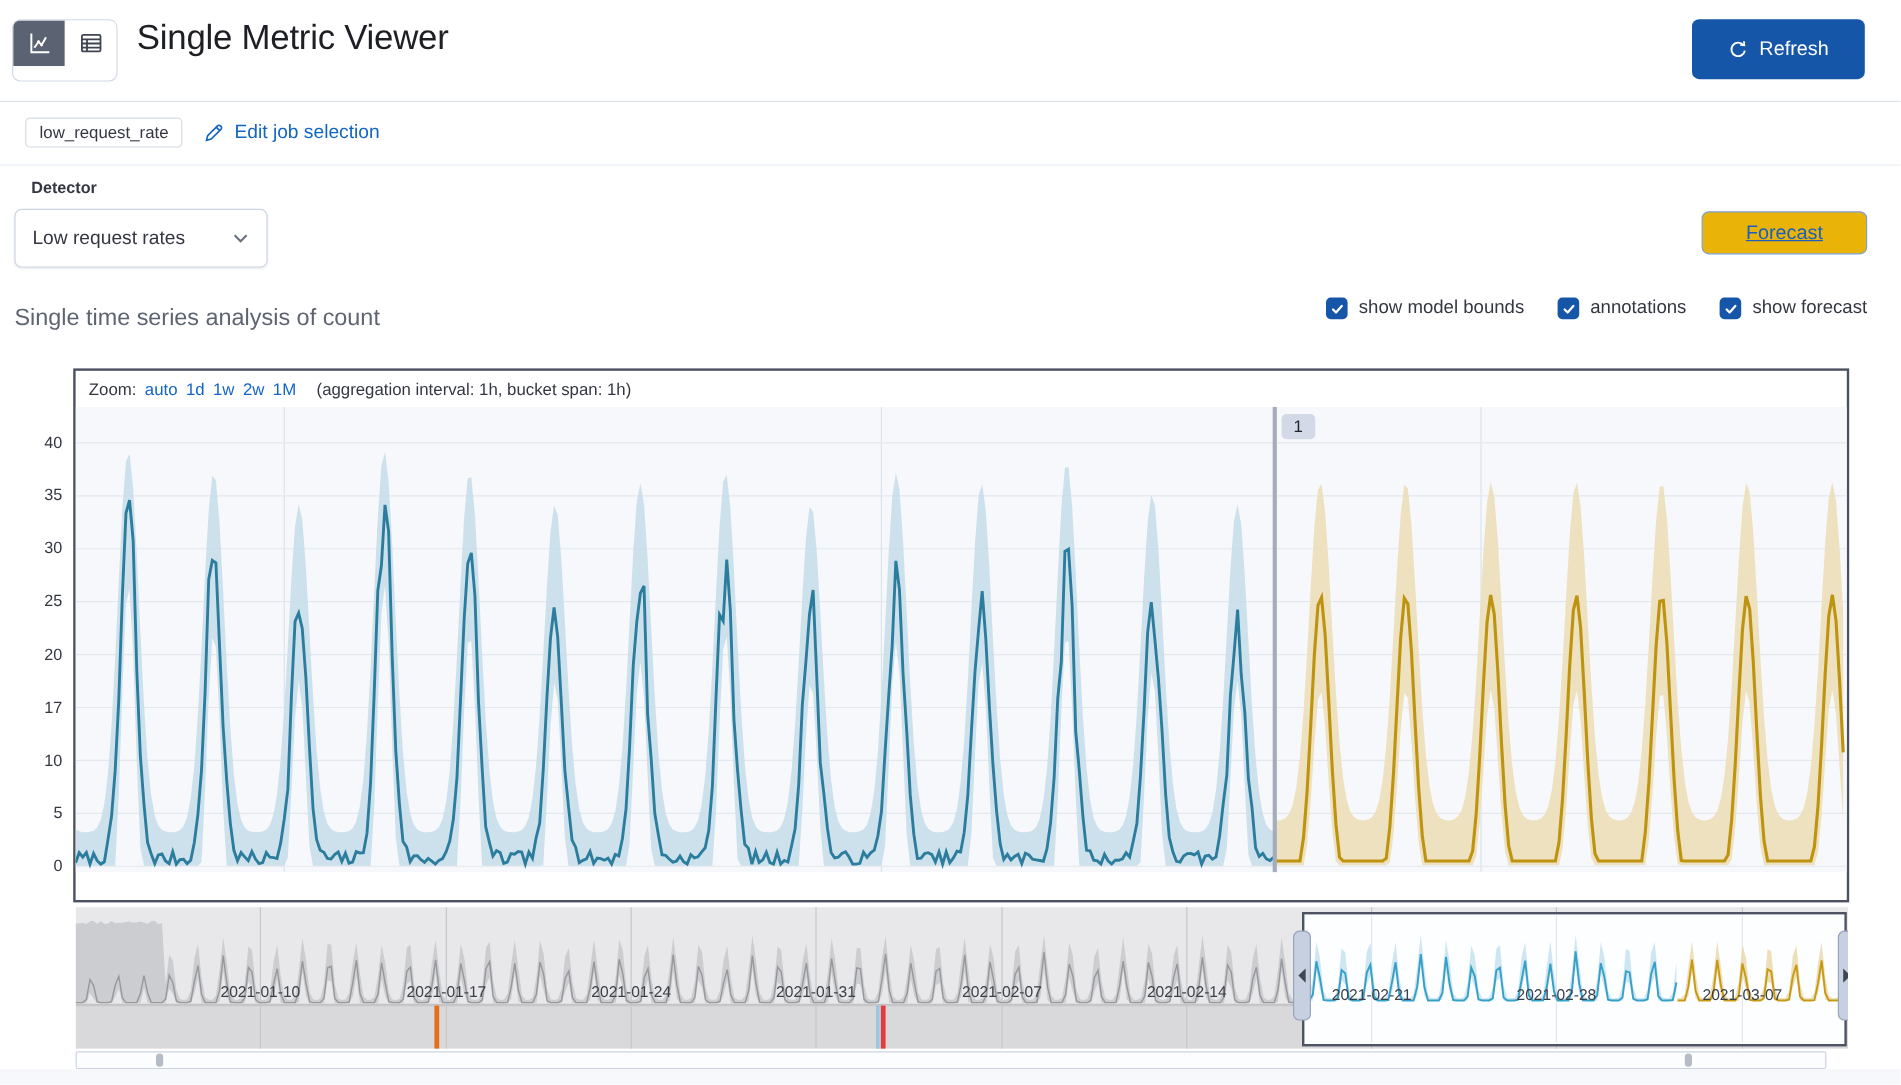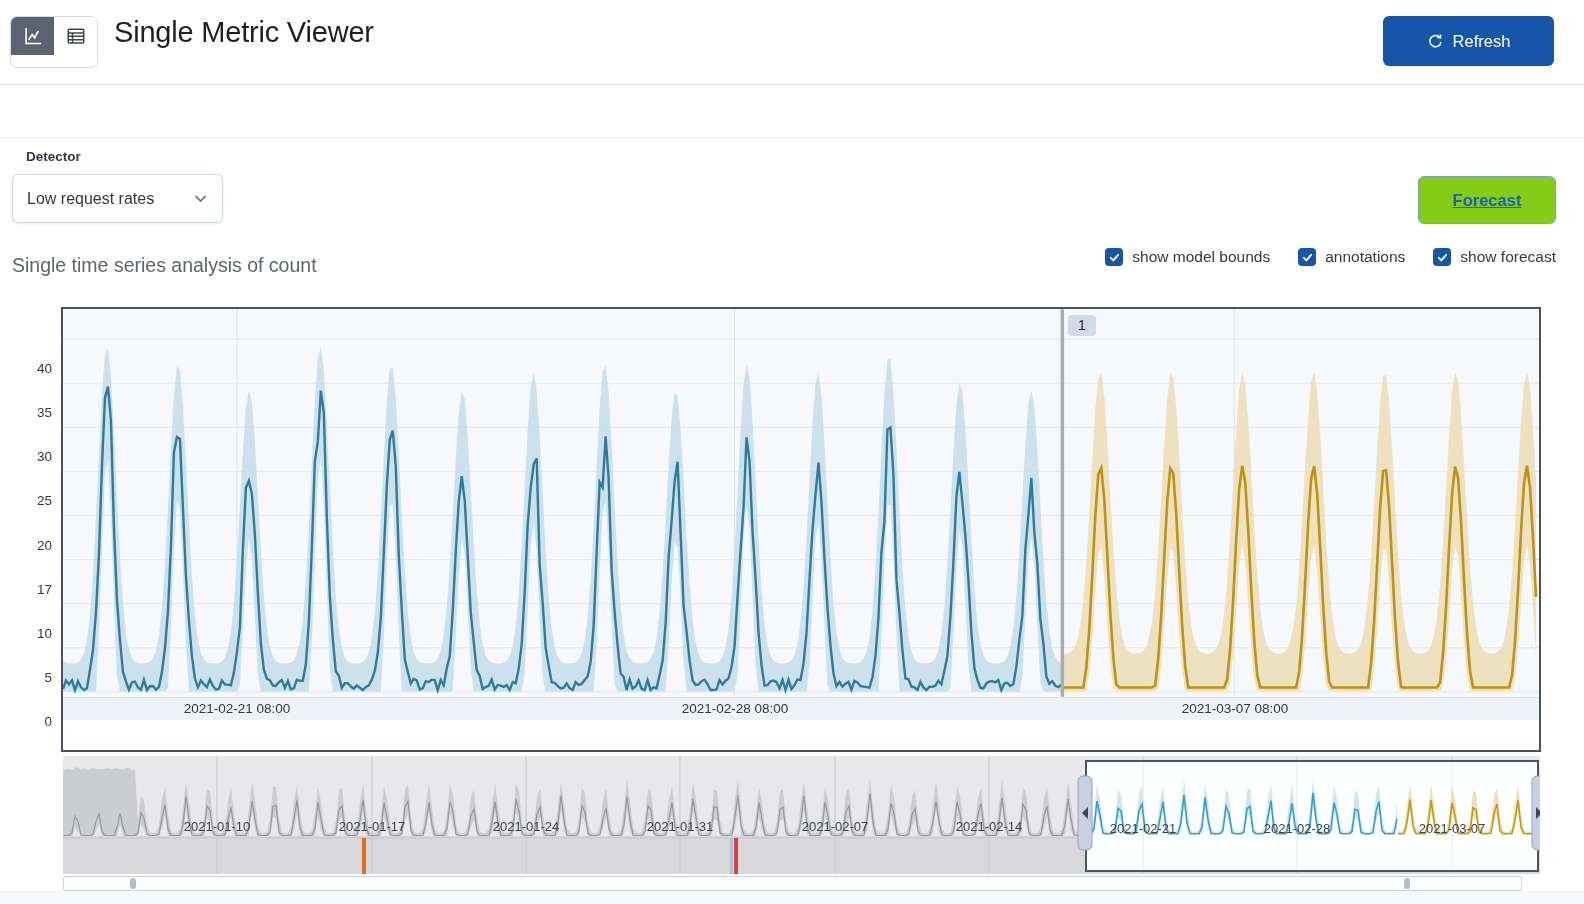--- a/index.html
+++ b/index.html
@@ -11,34 +11,34 @@
   .toggle-group { display:flex; border:1px solid #d3dae6; border-radius:7px; overflow:hidden; background:#fff; }
   .tg { width:43px; height:38px; border:none; background:#fff; display:flex; align-items:center; justify-content:center; cursor:pointer; }
   .tg.sel { background:#5b6271; }
   h1.title { font-size:29px; font-weight:500; color:#1d1f24; margin-left:16px; letter-spacing:-.2px; }
   .spacer { flex:1; }
   .timepicker { width:574px; height:50px; border:1px solid #d3dae6; border-radius:6px; background:#fff; display:flex; align-items:stretch; }
   .tp-icon { width:54px; display:flex; align-items:center; justify-content:center; gap:3px; border-right:1px solid #e3e8f2; cursor:pointer; }
   .tp-dates { flex:1; display:flex; align-items:center; justify-content:center; gap:14px; font-size:15.5px; color:#343741; }
   .tp-dates span { cursor:pointer; }
   .tp-arrow { color:#69707d; cursor:default; }
-  .refresh { margin-left:10px; width:171px; height:50px; border:none; border-radius:6px; background:#1656a8; color:#fff; font-size:16.5px; font-weight:500; font-family:inherit; display:flex; align-items:center; justify-content:center; gap:9px; cursor:pointer; }
+  .refresh { margin-left:10px; width:144px; height:50px; border:none; border-radius:6px; background:#1656a8; color:#fff; font-size:16.5px; font-weight:500; font-family:inherit; display:flex; align-items:center; justify-content:center; gap:9px; cursor:pointer; }
   .divider { position:absolute; left:0; right:0; height:1px; background:#dde3ec; }
   .d1 { top:84px; } .d2 { top:137px; background:#e8edf5; }
 
   
   .jobbar { position:absolute; top:98px; left:21px; display:flex; align-items:center; gap:18px; }
   .job-badge { display:inline-block; border:1px solid #d3dae6; border-radius:4px; background:#fff; padding:3px 11px 4px; font-size:14px; color:#343741; }
   .edit-link { display:flex; align-items:center; gap:8px; font-size:16px; color:#1365c4; text-decoration:none; cursor:pointer; }
 
   
   .det-label { position:absolute; top:149px; left:12px; font-size:13.5px; font-weight:bold; color:#343741;padding-left:14px; }
   .det-select { position:absolute; top:174px; left:12px; width:211px; height:49px; border:1px solid #cdd5e2; border-radius:6px; background:#fff; display:flex; align-items:center; padding:16px 14px; font-size:16px; color:#343741; cursor:pointer; box-shadow:0 1px 2px rgba(152,162,179,.2); }
   .det-select span { flex:1; }
-  .forecast-btn { position:absolute; top:176px; right:28px; width:138px; height:48px; border:1px solid #7da0d6; border-radius:6px; background:#84cc16; color:#1a5fc0; font-size:16.5px; font-weight:bold; font-family:inherit; text-decoration:underline; cursor:pointer; }
+  .forecast-btn { position:absolute; top:176px; right:28px; width:138px; height:36px; border:1px solid #7da0d6; border-radius:6px; background:#eab308; color:#1a5fc0; font-size:16.5px; font-weight:normal; font-family:inherit; text-decoration:underline; cursor:pointer; }
 
   .sec-title { position:absolute; top:254px; left:12px; font-size:19.5px; font-weight:400; color:#5f6570; }
 
   
   .toggles { position:absolute; top:248px; right:28px; display:flex; align-items:center; gap:28px;text-align:center; }
   .toggle-item { display:flex; align-items:center; gap:9px; cursor:pointer; }
   .cbx { width:18px; height:18px; border-radius:4px; background:#1656a8; display:flex; align-items:center; justify-content:center; }
   .toggle-item label { font-size:15.5px; color:#343741; cursor:pointer; }
 
   
@@ -88,20 +88,30 @@
       <svg width="17" height="17" viewBox="0 0 16 16" fill="none" stroke="#fff" stroke-width="1.5">
         <path d="M13.2 8.6A5.3 5.3 0 1 1 12 4.2"></path>
           <path d="M12.5 1.3l.3 3.2-3.2-.3" stroke-width="1.4"></path>
       </svg>
       <span>Refresh</span>
     </button>
   </div>
 
   <div class="divider d1"></div>
 
+  <div class="jobbar">
+    <span class="job-badge">low_request_rate</span>
+    <a class="edit-link">
+      <svg width="17" height="17" viewBox="0 0 16 16" fill="none" stroke="#1365c4" stroke-width="1.3">
+        <path d="M2 14l.9-3.6L10.6 2.7a1.6 1.6 0 0 1 2.3 0l.4.4a1.6 1.6 0 0 1 0 2.3L5.6 13.1 2 14z"></path>
+          <path d="M9.6 3.7l2.7 2.7"></path>
+      </svg>
+      <span>Edit job selection</span>
+    </a>
+  </div>
 
   <div class="divider d2"></div>
 
   <label class="det-label">Detector</label>
   <div class="det-select">
     <span>Low request rates</span>
     <svg width="15" height="15" viewBox="0 0 12 12" fill="none" stroke="#69707d" stroke-width="1.4">
         <path d="M2 4l4 4 4-4"></path>
       </svg>
   </div>
@@ -129,20 +139,21 @@
         <div class="cbx">
           <svg width="13" height="13" viewBox="0 0 18 18" fill="none" stroke="#fff" stroke-width="2.6" stroke-linecap="round" stroke-linejoin="round">
             <path d="M4 9.5l3.4 3.5L14 5.5"></path>
           </svg>
         </div>
         <label>show forecast</label>
       </div>
     </div>
 
   <div class="chart-box">
+    <div class="zoom-row" id="zoomrow"><span class="zr-label">Zoom:</span><a>auto</a><a>1d</a><a>1w</a><a>2w</a><a>1M</a><span class="zr-suffix">(aggregation interval: 1h, bucket span: 1h)</span></div>
     <div class="plot">
       <svg id="main-svg" width="1476" height="388" viewBox="0 0 1477 388">
           <rect x="0" y="0" width="1477" height="388" fill="#f6f8fb"></rect>
           <line x1="174" y1="0" x2="174" y2="388" stroke="#dde3ec" stroke-width="1"></line>
           <line x1="672" y1="0" x2="672" y2="388" stroke="#dde3ec" stroke-width="1"></line>
           <line x1="1172" y1="0" x2="1172" y2="388" stroke="#dde3ec" stroke-width="1"></line>
           <line x1="0" y1="383" x2="1477" y2="383" stroke="#e3e8ee" stroke-width="1"></line>
           <line x1="0" y1="338.875" x2="1477" y2="338.875" stroke="#e3e8ee" stroke-width="1"></line>
           <line x1="0" y1="294.75" x2="1477" y2="294.75" stroke="#e3e8ee" stroke-width="1"></line>
           <line x1="0" y1="250.625" x2="1477" y2="250.625" stroke="#e3e8ee" stroke-width="1"></line>
@@ -152,25 +163,20 @@
           <line x1="0" y1="74.125" x2="1477" y2="74.125" stroke="#e3e8ee" stroke-width="1"></line>
           <line x1="0" y1="30" x2="1477" y2="30" stroke="#e3e8ee" stroke-width="1"></line>
           <path d="M0.0,352.0L3.0,353.8L6.0,354.7L9.0,354.6L12.0,354.3L15.0,353.4L18.0,350.7L21.0,344.3L24.0,330.8L27.0,305.7L30.0,265.3L33.0,209.5L36.0,144.9L39.0,84.7L42.0,45.3L45.0,39.0L48.0,68.0L51.0,122.8L54.0,187.8L57.0,247.7L60.0,293.7L63.0,323.7L66.0,340.7L69.0,349.1L72.0,352.7L75.0,354.1L78.0,354.7L81.0,354.6L84.0,354.2L87.0,353.0L90.0,349.7L93.0,342.1L96.0,326.6L99.0,299.1L102.0,256.5L105.0,200.5L108.0,139.1L111.0,86.3L114.0,57.3L117.0,61.2L120.0,96.9L123.0,153.0L126.0,214.3L129.0,267.6L132.0,306.7L135.0,331.1L138.0,344.4L141.0,350.7L144.0,353.4L147.0,354.3L150.0,354.7L153.0,354.5L156.0,354.0L159.0,352.5L162.0,348.7L165.0,340.1L168.0,323.2L171.0,294.3L174.0,251.6L177.0,198.1L180.0,142.9L183.0,99.7L186.0,81.3L189.0,93.8L192.0,133.0L195.0,187.0L198.0,241.7L201.0,287.0L204.0,318.6L207.0,337.5L210.0,347.5L213.0,352.0L216.0,353.8L219.0,354.5L222.0,354.7L225.0,354.4L228.0,353.6L231.0,351.3L234.0,345.6L237.0,333.3L240.0,310.1L243.0,271.9L246.0,218.1L249.0,154.0L252.0,92.2L255.0,49.0L258.0,37.7L261.0,62.1L264.0,114.2L267.0,178.7L270.0,240.0L273.0,288.2L276.0,320.4L279.0,338.9L282.0,348.3L285.0,352.4L288.0,354.0L291.0,354.7L294.0,354.6L297.0,354.3L300.0,353.2L303.0,350.4L306.0,343.6L309.0,329.4L312.0,303.8L315.0,263.4L318.0,208.9L321.0,147.6L324.0,92.6L327.0,59.5L330.0,58.6L333.0,90.3L336.0,144.5L339.0,205.9L342.0,261.0L345.0,302.1L348.0,328.5L351.0,343.1L354.0,350.1L357.0,353.1L360.0,354.2L363.0,354.7L366.0,354.6L369.0,354.1L372.0,352.8L375.0,349.4L378.0,341.7L381.0,326.2L384.0,299.2L387.0,258.4L390.0,206.0L393.0,150.3L396.0,104.5L399.0,82.1L402.0,90.2L405.0,126.3L408.0,179.1L411.0,234.5L414.0,281.4L417.0,315.0L420.0,335.5L423.0,346.5L426.0,351.6L429.0,353.7L432.0,354.4L435.0,354.7L438.0,354.5L441.0,353.8L444.0,352.0L447.0,347.4L450.0,337.2L453.0,317.5L456.0,284.6L459.0,237.2L462.0,179.2L465.0,121.3L468.0,78.5L471.0,63.6L474.0,81.5L477.0,126.5L480.0,185.0L483.0,242.3L486.0,288.5L489.0,319.9L492.0,338.5L495.0,348.0L498.0,352.3L501.0,353.9L504.0,354.7L507.0,354.6L510.0,354.4L513.0,353.4L516.0,350.9L519.0,344.9L522.0,332.0L525.0,308.2L528.0,270.0L531.0,217.2L534.0,156.1L537.0,99.3L540.0,62.3L543.0,56.7L546.0,84.2L549.0,136.1L552.0,197.5L555.0,254.0L558.0,297.3L561.0,325.6L564.0,341.6L567.0,349.4L570.0,352.9L573.0,354.2L576.0,354.7L579.0,354.6L582.0,354.2L585.0,353.1L588.0,350.1L591.0,343.2L594.0,329.0L597.0,303.8L600.0,264.9L603.0,213.8L606.0,157.8L609.0,109.8L612.0,83.5L615.0,87.3L618.0,119.9L621.0,171.2L624.0,227.0L627.0,275.6L630.0,311.1L633.0,333.3L636.0,345.4L639.0,351.1L642.0,353.5L645.0,354.4L648.0,354.7L651.0,354.5L654.0,353.9L657.0,352.3L660.0,348.1L663.0,338.6L666.0,320.0L669.0,288.2L672.0,241.3L675.0,182.5L678.0,122.0L681.0,74.8L684.0,54.9L687.0,68.7L690.0,111.9L693.0,171.1L696.0,231.2L699.0,280.7L702.0,315.2L705.0,336.0L708.0,346.8L711.0,351.8L714.0,353.8L717.0,354.7L720.0,354.7L723.0,354.4L726.0,353.7L729.0,351.5L732.0,346.3L735.0,335.0L738.0,313.6L741.0,278.6L744.0,229.1L747.0,170.4L750.0,113.7L753.0,74.3L756.0,64.2L759.0,86.7L762.0,134.6L765.0,193.8L768.0,249.9L771.0,294.0L774.0,323.4L777.0,340.3L780.0,348.9L783.0,352.6L786.0,354.1L789.0,354.7L792.0,354.6L795.0,354.3L798.0,353.2L801.0,350.2L804.0,343.2L807.0,328.6L810.0,302.1L813.0,260.4L816.0,204.2L819.0,141.1L822.0,84.6L825.0,50.7L828.0,50.0L831.0,82.8L834.0,138.7L837.0,202.0L840.0,258.5L843.0,300.8L846.0,327.8L849.0,342.8L852.0,350.0L855.0,353.1L858.0,354.2L861.0,354.7L864.0,354.6L867.0,354.1L870.0,352.8L873.0,349.2L876.0,341.2L879.0,325.1L882.0,297.1L885.0,254.9L888.0,200.8L891.0,143.3L894.0,96.2L897.0,73.2L900.0,81.9L903.0,119.2L906.0,173.8L909.0,230.9L912.0,279.3L915.0,313.9L918.0,335.0L921.0,346.3L924.0,351.5L927.0,353.7L930.0,354.4L933.0,354.7L936.0,354.5L939.0,353.9L942.0,352.1L945.0,347.8L948.0,338.1L951.0,319.6L954.0,288.6L957.0,244.0L960.0,189.4L963.0,135.1L966.0,95.0L969.0,81.2L972.0,98.3L975.0,140.7L978.0,195.6L981.0,249.5L984.0,292.7L987.0,322.2L990.0,339.6L993.0,348.4L996.0,352.4L999.0,354.0L999.0,382.6L996.0,382.6L993.0,382.6L990.0,382.6L987.0,382.6L984.0,382.6L981.0,382.6L978.0,373.7L975.0,316.5L972.0,256.8L969.0,228.6L966.0,251.5L963.0,309.5L960.0,368.3L957.0,382.6L954.0,382.6L951.0,382.6L948.0,382.6L945.0,382.6L942.0,382.6L939.0,382.6L936.0,382.6L933.0,382.6L930.0,382.6L927.0,382.6L924.0,382.6L921.0,382.6L918.0,382.6L915.0,382.6L912.0,382.6L909.0,382.6L906.0,356.2L903.0,292.9L900.0,236.5L897.0,222.0L894.0,259.4L891.0,323.5L888.0,379.7L885.0,382.6L882.0,382.6L879.0,382.6L876.0,382.6L873.0,382.6L870.0,382.6L867.0,382.6L864.0,382.6L861.0,382.6L858.0,382.6L855.0,382.6L852.0,382.6L849.0,382.6L846.0,382.6L843.0,382.6L840.0,382.6L837.0,382.6L834.0,325.1L831.0,250.2L828.0,195.4L825.0,196.6L822.0,252.9L819.0,327.7L816.0,382.6L813.0,382.6L810.0,382.6L807.0,382.6L804.0,382.6L801.0,382.6L798.0,382.6L795.0,382.6L792.0,382.6L789.0,382.6L786.0,382.6L783.0,382.6L780.0,382.6L777.0,382.6L774.0,382.6L771.0,382.6L768.0,382.6L765.0,376.0L762.0,316.8L759.0,250.6L756.0,213.4L753.0,230.6L750.0,290.1L747.0,355.4L744.0,382.6L741.0,382.6L738.0,382.6L735.0,382.6L732.0,382.6L729.0,382.6L726.0,382.6L723.0,382.6L720.0,382.6L717.0,382.6L714.0,382.6L711.0,382.6L708.0,382.6L705.0,382.6L702.0,382.6L699.0,382.6L696.0,382.6L693.0,356.0L690.0,287.2L687.0,220.8L684.0,196.4L681.0,231.0L678.0,300.8L675.0,366.4L672.0,382.6L669.0,382.6L666.0,382.6L663.0,382.6L660.0,382.6L657.0,382.6L654.0,382.6L651.0,382.6L648.0,382.6L645.0,382.6L642.0,382.6L639.0,382.6L636.0,382.6L633.0,382.6L630.0,382.6L627.0,382.6L624.0,382.6L621.0,351.0L618.0,289.0L615.0,238.8L612.0,232.4L609.0,274.3L606.0,336.7L603.0,382.6L600.0,382.6L597.0,382.6L594.0,382.6L591.0,382.6L588.0,382.6L585.0,382.6L582.0,382.6L579.0,382.6L576.0,382.6L573.0,382.6L570.0,382.6L567.0,382.6L564.0,382.6L561.0,382.6L558.0,382.6L555.0,382.6L552.0,376.9L549.0,314.5L546.0,239.9L543.0,191.6L540.0,202.0L537.0,263.8L534.0,337.8L531.0,382.6L528.0,382.6L525.0,382.6L522.0,382.6L519.0,382.6L516.0,382.6L513.0,382.6L510.0,382.6L507.0,382.6L504.0,382.6L501.0,382.6L498.0,382.6L495.0,382.6L492.0,382.6L489.0,382.6L486.0,382.6L483.0,382.6L480.0,368.7L477.0,306.8L474.0,242.4L471.0,212.4L468.0,237.5L465.0,300.2L462.0,363.6L459.0,382.6L456.0,382.6L453.0,382.6L450.0,382.6L447.0,382.6L444.0,382.6L441.0,382.6L438.0,382.6L435.0,382.6L432.0,382.6L429.0,382.6L426.0,382.6L423.0,382.6L420.0,382.6L417.0,382.6L414.0,382.6L411.0,382.6L408.0,358.7L405.0,297.8L402.0,243.8L399.0,230.1L396.0,266.4L393.0,328.1L390.0,382.0L387.0,382.6L384.0,382.6L381.0,382.6L378.0,382.6L375.0,382.6L372.0,382.6L369.0,382.6L366.0,382.6L363.0,382.6L360.0,382.6L357.0,382.6L354.0,382.6L351.0,382.6L348.0,382.6L345.0,382.6L342.0,382.6L339.0,382.6L336.0,324.6L333.0,249.7L330.0,195.2L327.0,196.8L324.0,253.4L321.0,328.2L318.0,382.6L315.0,382.6L312.0,382.6L309.0,382.6L306.0,382.6L303.0,382.6L300.0,382.6L297.0,382.6L294.0,382.6L291.0,382.6L288.0,382.6L285.0,382.6L282.0,382.6L279.0,382.6L276.0,382.6L273.0,382.6L270.0,382.6L267.0,359.1L264.0,282.3L261.0,196.5L258.0,148.7L255.0,171.5L252.0,248.8L249.0,333.4L246.0,382.6L243.0,382.6L240.0,382.6L237.0,382.6L234.0,382.6L231.0,382.6L228.0,382.6L225.0,382.6L222.0,382.6L219.0,382.6L216.0,382.6L213.0,382.6L210.0,382.6L207.0,382.6L204.0,382.6L201.0,382.6L198.0,382.6L195.0,366.1L192.0,306.7L189.0,249.6L186.0,228.8L183.0,259.0L180.0,319.3L177.0,375.7L174.0,382.6L171.0,382.6L168.0,382.6L165.0,382.6L162.0,382.6L159.0,382.6L156.0,382.6L153.0,382.6L150.0,382.6L147.0,382.6L144.0,382.6L141.0,382.6L138.0,382.6L135.0,382.6L132.0,382.6L129.0,382.6L126.0,382.6L123.0,334.4L120.0,260.0L117.0,200.0L114.0,192.8L111.0,243.4L108.0,318.2L105.0,379.4L102.0,382.6L99.0,382.6L96.0,382.6L93.0,382.6L90.0,382.6L87.0,382.6L84.0,382.6L81.0,382.6L78.0,382.6L75.0,382.6L72.0,382.6L69.0,382.6L66.0,382.6L63.0,382.6L60.0,382.6L57.0,382.6L54.0,367.5L51.0,294.4L48.0,207.4L45.0,151.5L42.0,164.1L39.0,236.4L36.0,322.7L33.0,382.6L30.0,382.6L27.0,382.6L24.0,382.6L21.0,382.6L18.0,382.6L15.0,382.6L12.0,382.6L9.0,382.6L6.0,382.6L3.0,382.6L0.0,382.6Z" fill="#c8dee9" fill-opacity="0.9"></path>
           <path d="M1000.0,344.6L1003.0,344.8L1006.0,344.3L1009.0,342.8L1012.0,339.3L1015.0,331.7L1018.0,317.0L1021.0,291.7L1024.0,253.9L1027.0,204.5L1030.0,149.8L1033.0,100.5L1036.0,69.1L1039.0,64.3L1042.0,87.7L1045.0,132.4L1048.0,186.6L1051.0,238.7L1054.0,280.7L1057.0,310.0L1060.0,327.8L1063.0,337.4L1066.0,342.0L1069.0,344.0L1072.0,344.7L1075.0,344.7L1078.0,344.0L1081.0,342.1L1084.0,337.7L1087.0,328.4L1090.0,310.9L1093.0,282.2L1096.0,240.7L1099.0,188.9L1102.0,134.5L1105.0,89.2L1108.0,64.7L1111.0,68.3L1114.0,98.8L1117.0,147.5L1120.0,202.2L1123.0,252.0L1126.0,290.4L1129.0,316.1L1132.0,331.3L1135.0,339.1L1138.0,342.8L1141.0,344.2L1144.0,344.9L1147.0,344.6L1150.0,343.6L1153.0,341.2L1156.0,335.6L1159.0,324.3L1162.0,304.0L1165.0,271.6L1168.0,226.7L1171.0,173.2L1174.0,120.0L1177.0,79.6L1180.0,62.8L1183.0,74.5L1186.0,111.4L1189.0,163.1L1192.0,217.4L1195.0,264.3L1198.0,299.0L1201.0,321.4L1204.0,334.1L1207.0,340.5L1210.0,343.3L1213.0,344.5L1216.0,344.8L1219.0,344.4L1222.0,343.1L1225.0,340.0L1228.0,333.1L1231.0,319.6L1234.0,296.0L1237.0,259.9L1240.0,211.9L1243.0,157.4L1246.0,106.6L1249.0,72.0L1252.0,63.2L1255.0,82.9L1258.0,125.2L1261.0,178.9L1264.0,231.9L1267.0,275.6L1270.0,306.6L1273.0,325.9L1276.0,336.4L1279.0,341.6L1282.0,343.8L1285.0,344.6L1288.0,344.8L1291.0,344.2L1294.0,342.5L1297.0,338.5L1300.0,330.1L1303.0,314.0L1306.0,287.0L1309.0,247.3L1312.0,196.6L1315.0,141.9L1318.0,94.5L1321.0,66.6L1324.0,66.0L1327.0,93.1L1330.0,140.0L1333.0,194.7L1336.0,245.6L1339.0,285.8L1342.0,313.2L1345.0,329.7L1348.0,338.3L1351.0,342.4L1354.0,344.1L1357.0,344.9L1360.0,344.7L1363.0,343.8L1366.0,341.7L1369.0,336.7L1372.0,326.4L1375.0,307.5L1378.0,276.9L1381.0,233.6L1384.0,180.9L1387.0,127.0L1390.0,84.0L1393.0,63.4L1396.0,71.2L1399.0,105.0L1402.0,155.5L1405.0,210.1L1408.0,258.4L1411.0,295.0L1414.0,318.9L1417.0,332.8L1420.0,339.9L1423.0,343.1L1426.0,344.4L1429.0,344.9L1432.0,344.5L1435.0,343.4L1438.0,340.6L1441.0,334.4L1444.0,322.0L1447.0,300.0L1450.0,265.8L1453.0,219.2L1456.0,165.1L1459.0,113.0L1462.0,75.4L1465.0,62.7L1468.0,78.5L1471.0,118.3L1474.0,171.2L1474.0,344.3L1471.0,300.2L1468.0,256.0L1465.0,235.7L1462.0,252.2L1459.0,294.9L1456.0,340.0L1453.0,371.2L1450.0,382.1L1447.0,382.1L1444.0,382.1L1441.0,382.1L1438.0,382.1L1435.0,382.1L1432.0,382.1L1429.0,382.1L1426.0,382.1L1423.0,382.1L1420.0,382.1L1417.0,382.1L1414.0,382.1L1411.0,382.1L1408.0,382.1L1405.0,367.0L1402.0,332.8L1399.0,286.5L1396.0,246.8L1393.0,236.7L1390.0,262.7L1387.0,308.6L1384.0,350.7L1381.0,377.1L1378.0,382.1L1375.0,382.1L1372.0,382.1L1369.0,382.1L1366.0,382.1L1363.0,382.1L1360.0,382.1L1357.0,382.1L1354.0,382.1L1351.0,382.1L1348.0,382.1L1345.0,382.1L1342.0,382.1L1339.0,382.1L1336.0,381.2L1333.0,358.9L1330.0,320.3L1327.0,273.4L1324.0,240.1L1321.0,240.8L1318.0,274.9L1315.0,321.9L1312.0,360.0L1309.0,381.7L1306.0,382.1L1303.0,382.1L1300.0,382.1L1297.0,382.1L1294.0,382.1L1291.0,382.1L1288.0,382.1L1285.0,382.1L1282.0,382.1L1279.0,382.1L1276.0,382.1L1273.0,382.1L1270.0,382.1L1267.0,382.1L1264.0,376.4L1261.0,349.5L1258.0,306.9L1255.0,261.3L1252.0,236.4L1249.0,247.8L1246.0,288.2L1243.0,334.3L1240.0,367.9L1237.0,382.1L1234.0,382.1L1231.0,382.1L1228.0,382.1L1225.0,382.1L1222.0,382.1L1219.0,382.1L1216.0,382.1L1213.0,382.1L1210.0,382.1L1207.0,382.1L1204.0,382.1L1201.0,382.1L1198.0,382.1L1195.0,382.1L1192.0,370.4L1189.0,338.6L1186.0,293.2L1183.0,251.0L1180.0,235.8L1177.0,257.3L1174.0,301.9L1171.0,345.7L1168.0,374.4L1165.0,382.1L1162.0,382.1L1159.0,382.1L1156.0,382.1L1153.0,382.1L1150.0,382.1L1147.0,382.1L1144.0,382.1L1141.0,382.1L1138.0,382.1L1135.0,382.1L1132.0,382.1L1129.0,382.1L1126.0,382.1L1123.0,382.1L1120.0,363.1L1117.0,326.5L1114.0,279.7L1111.0,243.0L1108.0,238.4L1105.0,268.8L1102.0,315.4L1099.0,355.6L1096.0,379.6L1093.0,382.1L1090.0,382.1L1087.0,382.1L1084.0,382.1L1081.0,382.1L1078.0,382.1L1075.0,382.1L1072.0,382.1L1069.0,382.1L1066.0,382.1L1063.0,382.1L1060.0,382.1L1057.0,382.1L1054.0,382.1L1051.0,378.9L1048.0,354.3L1045.0,313.5L1042.0,267.0L1039.0,237.8L1036.0,244.0L1033.0,281.6L1030.0,328.4L1027.0,364.2L1024.0,382.1L1021.0,382.1L1018.0,382.1L1015.0,382.1L1012.0,382.1L1009.0,382.1L1006.0,382.1L1003.0,382.1L1000.0,382.1Z" fill="#ecdfbc" fill-opacity="0.95"></path>
           <path d="M0.0,380.0L3.0,371.7L6.0,375.4L9.0,371.5L12.0,381.2L15.0,372.4L18.0,378.4L21.0,381.2L24.0,379.3L27.0,360.8L30.0,341.1L33.0,303.3L36.0,244.7L39.0,157.3L42.0,88.6L45.0,77.6L48.0,111.7L51.0,219.2L54.0,290.9L57.0,330.9L60.0,363.2L63.0,372.6L66.0,380.8L69.0,373.5L72.0,372.7L75.0,378.6L78.0,380.8L81.0,370.9L84.0,381.2L87.0,377.4L90.0,377.2L93.0,380.8L96.0,378.0L99.0,363.2L102.0,339.7L105.0,303.0L108.0,237.5L111.0,143.8L114.0,128.0L117.0,129.9L120.0,198.6L123.0,266.5L126.0,311.3L129.0,347.0L132.0,369.7L135.0,378.4L138.0,371.6L141.0,375.2L144.0,378.3L147.0,370.7L150.0,377.0L153.0,380.8L156.0,379.9L159.0,371.6L162.0,375.5L165.0,375.8L168.0,376.5L171.0,363.7L174.0,343.5L177.0,318.7L180.0,240.3L183.0,178.8L186.0,171.8L189.0,184.7L192.0,225.4L195.0,283.7L198.0,334.9L201.0,360.8L204.0,369.7L207.0,371.4L210.0,376.5L213.0,377.0L216.0,373.3L219.0,371.2L222.0,379.0L225.0,372.1L228.0,380.4L231.0,379.5L234.0,370.8L237.0,371.9L240.0,371.7L243.0,355.4L246.0,313.2L249.0,238.8L252.0,153.2L255.0,132.4L258.0,81.7L261.0,103.6L264.0,208.0L267.0,286.7L270.0,330.6L273.0,362.4L276.0,366.9L279.0,379.1L282.0,374.4L285.0,374.3L288.0,377.6L291.0,379.7L294.0,376.5L297.0,378.8L300.0,381.2L303.0,378.1L306.0,376.6L309.0,370.8L312.0,362.1L315.0,343.9L318.0,309.3L321.0,244.1L324.0,177.2L327.0,130.5L330.0,121.7L333.0,157.4L336.0,246.0L339.0,301.1L342.0,350.2L345.0,362.9L348.0,374.5L351.0,370.0L354.0,371.6L357.0,380.6L360.0,379.5L363.0,372.5L366.0,373.0L369.0,370.8L372.0,371.2L375.0,381.2L378.0,371.2L381.0,376.4L384.0,359.3L387.0,347.2L390.0,302.1L393.0,243.0L396.0,192.7L399.0,167.2L402.0,191.5L405.0,245.9L408.0,303.0L411.0,333.1L414.0,361.2L417.0,367.1L420.0,380.1L423.0,378.1L426.0,376.9L429.0,370.7L432.0,380.7L435.0,376.2L438.0,376.7L441.0,378.0L444.0,376.3L447.0,381.2L450.0,373.2L453.0,374.4L456.0,359.9L459.0,335.1L462.0,283.3L465.0,215.9L468.0,178.9L471.0,155.2L474.0,149.3L477.0,256.1L480.0,293.9L483.0,339.0L486.0,357.0L489.0,373.4L492.0,373.9L495.0,377.0L498.0,379.6L501.0,378.8L504.0,374.6L507.0,379.3L510.0,381.2L513.0,373.3L516.0,376.0L519.0,375.1L522.0,371.2L525.0,367.6L528.0,353.0L531.0,316.7L534.0,243.2L537.0,173.1L540.0,178.5L543.0,127.2L546.0,169.9L549.0,260.8L552.0,303.1L555.0,336.7L558.0,364.7L561.0,367.9L564.0,381.2L567.0,370.6L570.0,379.9L573.0,377.7L576.0,371.4L579.0,380.0L582.0,381.2L585.0,371.3L588.0,381.2L591.0,378.2L594.0,379.5L597.0,366.1L600.0,351.7L603.0,315.0L606.0,248.6L609.0,212.5L612.0,172.8L615.0,152.7L618.0,224.1L621.0,296.8L624.0,322.7L627.0,351.5L630.0,371.6L633.0,376.0L636.0,375.5L639.0,372.3L642.0,370.9L645.0,375.3L648.0,381.2L651.0,381.2L654.0,380.6L657.0,371.3L660.0,375.6L663.0,371.8L666.0,369.5L669.0,357.8L672.0,337.4L675.0,287.8L678.0,241.8L681.0,198.4L684.0,128.3L687.0,152.3L690.0,222.2L693.0,268.8L696.0,323.5L699.0,356.3L702.0,376.5L705.0,376.3L708.0,372.4L711.0,371.7L714.0,373.3L717.0,379.5L720.0,371.0L723.0,381.2L726.0,370.9L729.0,380.0L732.0,376.1L735.0,370.5L738.0,371.2L741.0,354.8L744.0,324.0L747.0,270.6L750.0,220.8L753.0,185.7L756.0,153.5L759.0,193.1L762.0,249.7L765.0,298.7L768.0,336.8L771.0,364.3L774.0,377.3L777.0,373.1L780.0,377.7L783.0,374.8L786.0,373.0L789.0,380.8L792.0,372.1L795.0,373.6L798.0,377.2L801.0,377.7L804.0,378.2L807.0,378.8L810.0,368.6L813.0,347.2L816.0,309.0L819.0,243.2L822.0,212.1L825.0,120.4L828.0,118.6L831.0,165.8L834.0,270.7L837.0,303.6L840.0,341.6L843.0,369.7L846.0,370.2L849.0,377.9L852.0,378.5L855.0,381.1L858.0,373.0L861.0,378.5L864.0,381.2L867.0,377.9L870.0,378.0L873.0,376.8L876.0,371.8L879.0,375.3L882.0,361.9L885.0,347.3L888.0,307.7L891.0,253.0L894.0,187.9L897.0,162.8L900.0,193.8L903.0,226.9L906.0,270.4L909.0,323.2L912.0,358.8L915.0,370.9L918.0,378.9L921.0,379.5L924.0,374.5L927.0,372.5L930.0,372.4L933.0,373.5L936.0,371.1L939.0,381.2L942.0,374.5L945.0,373.9L948.0,377.1L951.0,375.2L954.0,357.8L957.0,330.8L960.0,307.0L963.0,240.7L966.0,206.3L969.0,168.9L972.0,223.1L975.0,254.7L978.0,309.9L981.0,334.1L984.0,367.7L987.0,374.8L990.0,372.3L993.0,376.9L996.0,378.2L999.0,375.6" fill="none" stroke="#2c7c9d" stroke-width="2.4"></path>
           <path d="M1000.0,378.6L1003.0,378.6L1006.0,378.6L1009.0,378.6L1012.0,378.6L1015.0,378.6L1018.0,378.6L1021.0,378.6L1024.0,358.9L1027.0,319.9L1030.0,265.2L1033.0,206.9L1036.0,165.4L1039.0,158.9L1042.0,190.3L1045.0,245.5L1048.0,303.3L1051.0,348.1L1054.0,375.5L1057.0,378.6L1060.0,378.6L1063.0,378.6L1066.0,378.6L1069.0,378.6L1072.0,378.6L1075.0,378.6L1078.0,378.6L1081.0,378.6L1084.0,378.6L1087.0,378.6L1090.0,378.6L1093.0,376.3L1096.0,349.6L1099.0,305.5L1102.0,248.0L1105.0,192.3L1108.0,159.5L1111.0,164.4L1114.0,204.6L1117.0,262.7L1120.0,317.9L1123.0,357.7L1126.0,378.6L1129.0,378.6L1132.0,378.6L1135.0,378.6L1138.0,378.6L1141.0,378.6L1144.0,378.6L1147.0,378.6L1150.0,378.6L1153.0,378.6L1156.0,378.6L1159.0,378.6L1162.0,378.6L1165.0,370.3L1168.0,338.7L1171.0,289.9L1174.0,231.0L1177.0,179.7L1180.0,156.8L1183.0,172.9L1186.0,220.4L1189.0,279.6L1192.0,331.1L1195.0,365.8L1198.0,378.6L1201.0,378.6L1204.0,378.6L1207.0,378.6L1210.0,378.6L1213.0,378.6L1216.0,378.6L1219.0,378.6L1222.0,378.6L1225.0,378.6L1228.0,378.6L1231.0,378.6L1234.0,378.6L1237.0,363.0L1240.0,326.4L1243.0,273.5L1246.0,214.5L1249.0,169.4L1252.0,157.4L1255.0,184.0L1258.0,237.2L1261.0,295.7L1264.0,342.9L1267.0,372.6L1270.0,378.6L1273.0,378.6L1276.0,378.6L1279.0,378.6L1282.0,378.6L1285.0,378.6L1288.0,378.6L1291.0,378.6L1294.0,378.6L1297.0,378.6L1300.0,378.6L1303.0,378.6L1306.0,378.6L1309.0,354.3L1312.0,312.7L1315.0,256.4L1318.0,199.2L1321.0,162.0L1324.0,161.3L1327.0,197.4L1330.0,254.3L1333.0,310.9L1336.0,353.2L1339.0,378.2L1342.0,378.6L1345.0,378.6L1348.0,378.6L1351.0,378.6L1354.0,378.6L1357.0,378.6L1360.0,378.6L1363.0,378.6L1366.0,378.6L1369.0,378.6L1372.0,378.6L1375.0,378.6L1378.0,373.4L1381.0,344.2L1384.0,297.7L1387.0,239.3L1390.0,185.6L1393.0,157.7L1396.0,168.4L1399.0,212.6L1402.0,271.4L1405.0,324.8L1408.0,362.0L1411.0,378.6L1414.0,378.6L1417.0,378.6L1420.0,378.6L1423.0,378.6L1426.0,378.6L1429.0,378.6L1432.0,378.6L1435.0,378.6L1438.0,378.6L1441.0,378.6L1444.0,378.6L1447.0,378.6L1450.0,366.7L1453.0,332.6L1456.0,281.6L1459.0,222.4L1462.0,174.1L1465.0,156.7L1468.0,178.3L1471.0,228.9L1474.0,288.0" fill="none" stroke="#bd9310" stroke-width="2.6"></path>
           <line x1="1000" y1="0" x2="1000" y2="388" stroke="#a6adba" stroke-width="3.5"></line>
         </svg>
       <div class="ann-badge">1</div>
     </div>
-    <div class="xband" id="xband">
-        <div style="left: 174px;">2021-02-21 08:00</div>
-        <div style="left: 672px;">2021-02-28 08:00</div>
-        <div style="left: 1172px;">2021-03-07 08:00</div>
-      </div>
   </div>
   <div id="ylabels">
       <span style="top: 714px;">0</span>
       <span style="top: 669.875px;">5</span>
       <span style="top: 625.75px;">10</span>
       <span style="top: 581.625px;">17</span>
       <span style="top: 537.5px;">20</span>
       <span style="top: 493.375px;">25</span>
       <span style="top: 449.25px;">30</span>
       <span style="top: 405.125px;">35</span>

